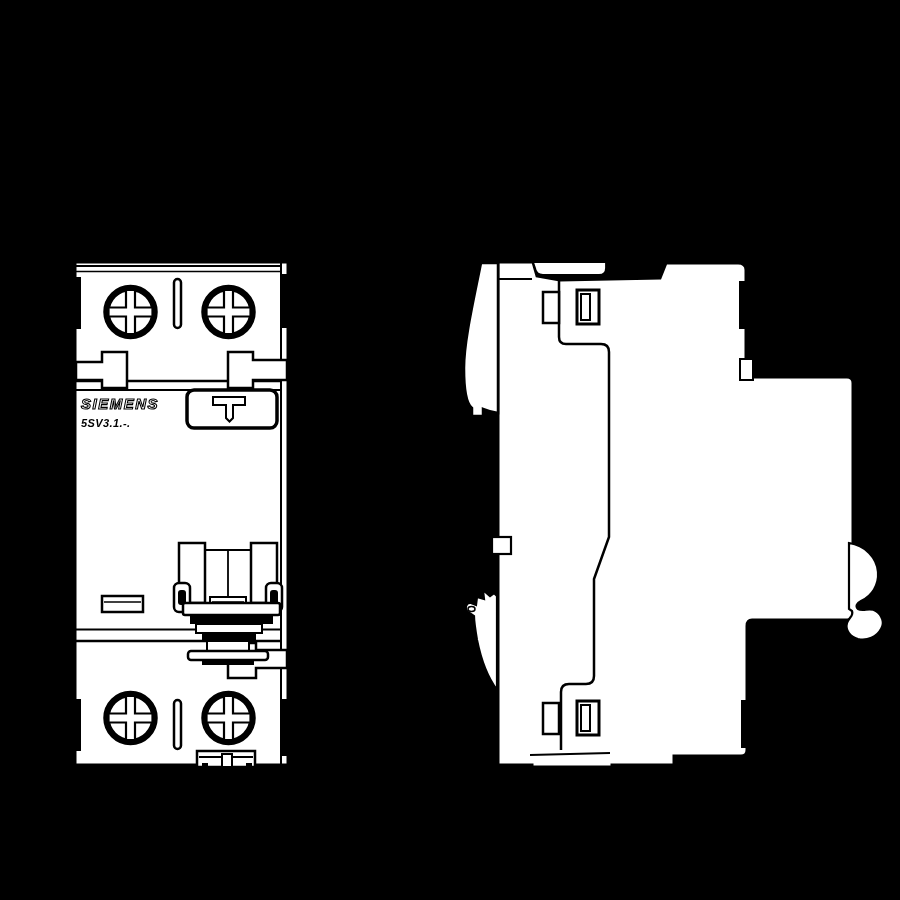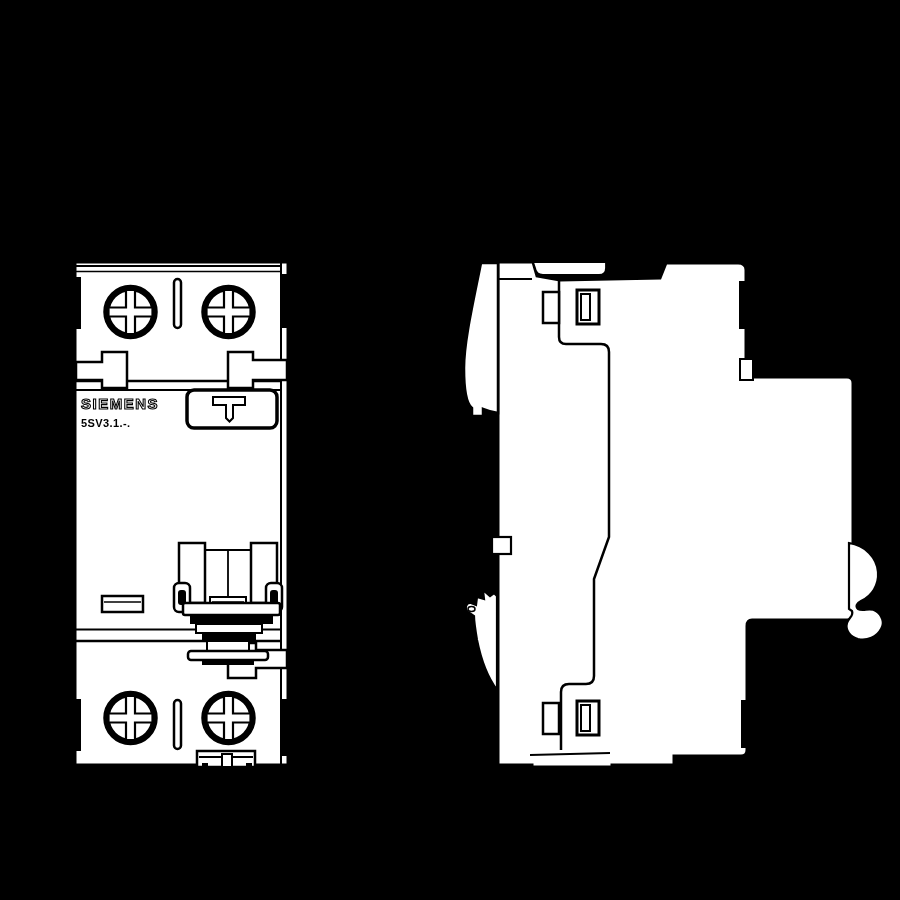--- a/index.html
+++ b/index.html
@@ -1,18 +1,18 @@
 <!DOCTYPE html>
 <html><head>
 <meta charset="utf-8">
 <style>
   html,body{margin:0;padding:0;}
   body{width:900px;height:900px;background:#000;overflow:hidden;
        font-family:"Liberation Sans", sans-serif;}
-  #stage{position:relative;width:900px;height:840px;}
+  #stage{position:relative;width:900px;height:840px;font-style:italic;}
   svg{display:block;}
   .brand-text{font-family:"Liberation Sans",sans-serif;font-weight:bold;font-size:15px;
        letter-spacing:1.5px;fill:#ffffff;stroke:#000000;stroke-width:1.1px;}
   .model-text{font-family:"Liberation Sans",sans-serif;font-weight:bold;font-size:11px;
        letter-spacing:0.4px;fill:#000000;}
 </style>
 </head>
 <body style="background: rgb(0, 0, 0);">
 
 <div id="stage">

